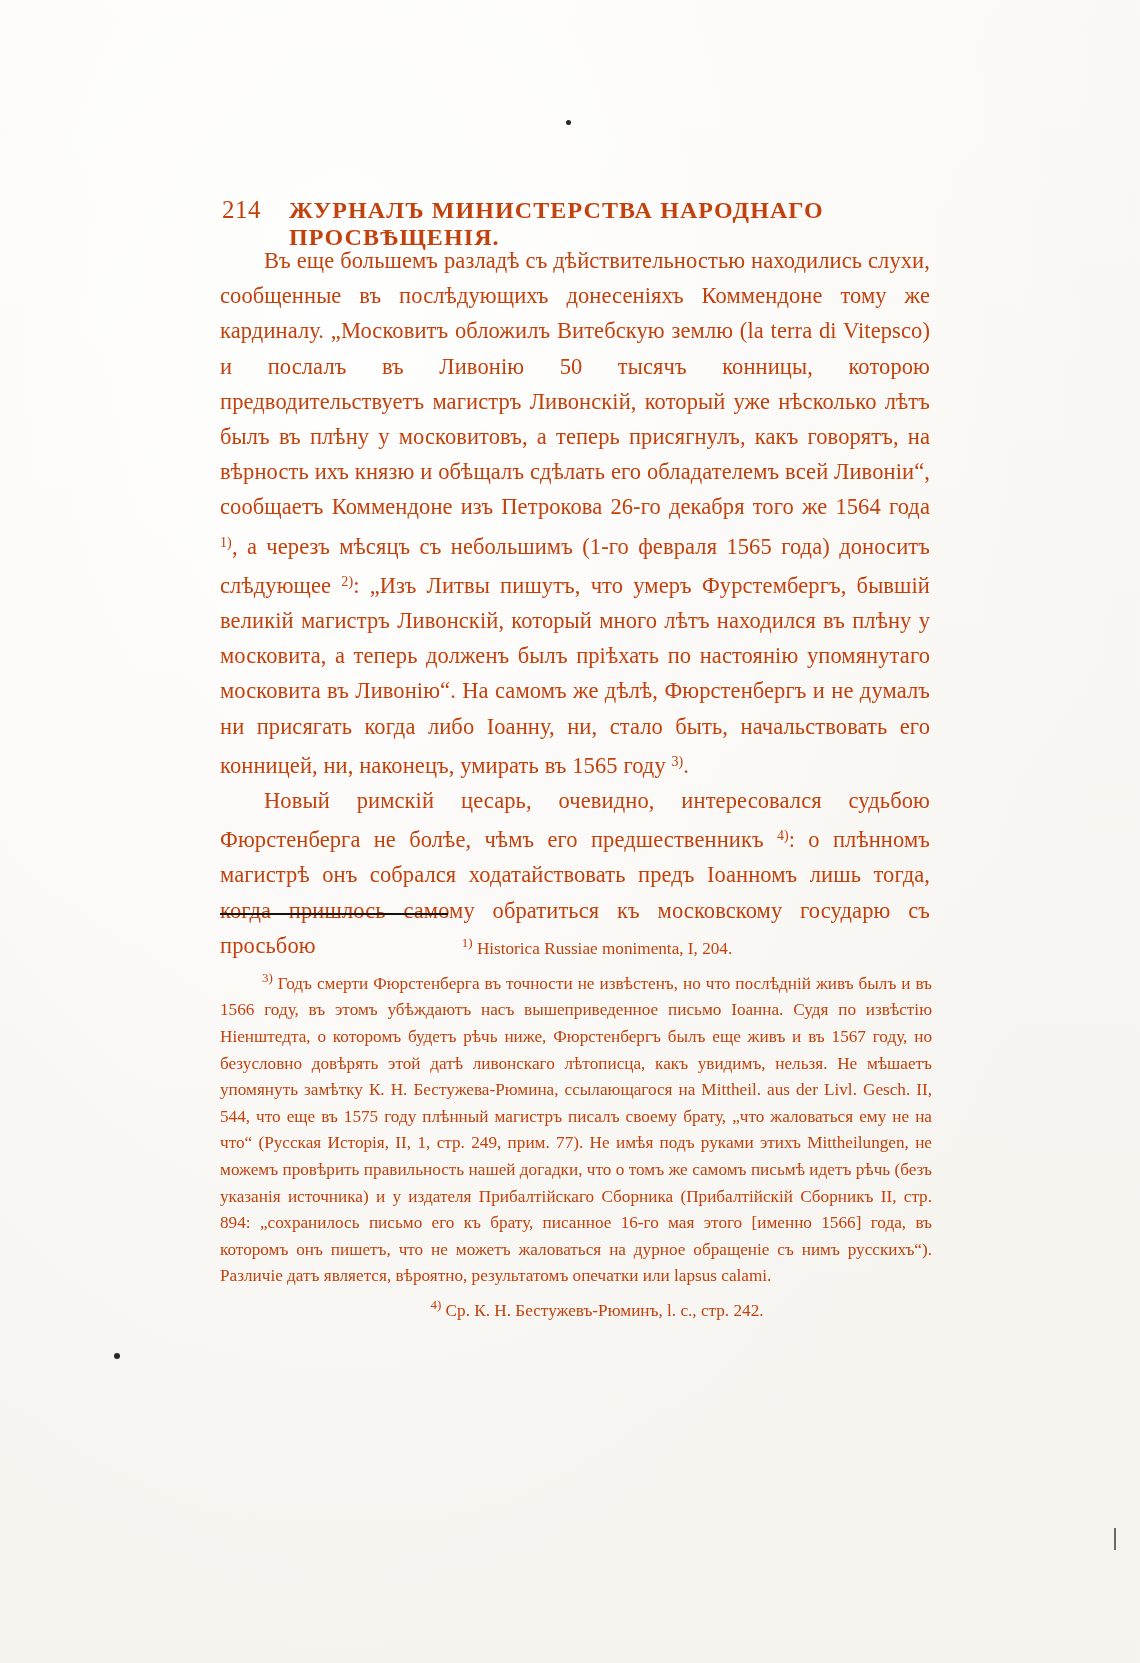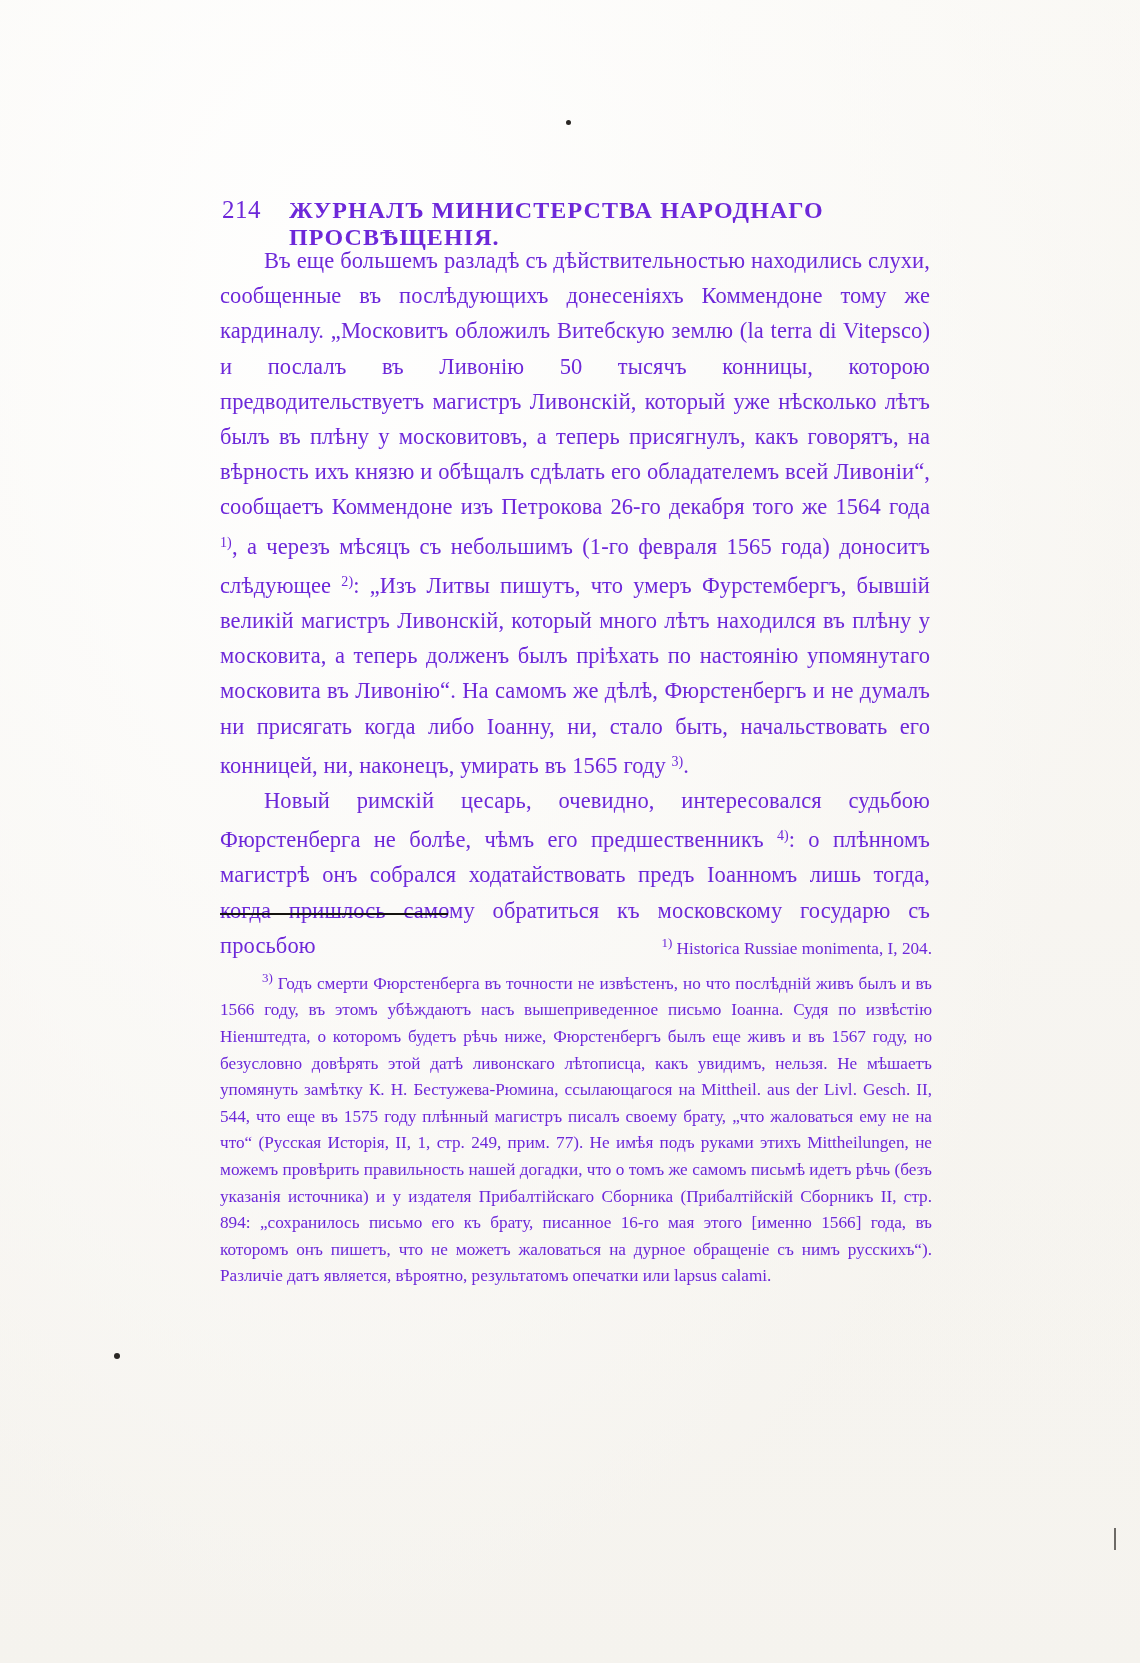--- a/index.html
+++ b/index.html
@@ -7,21 +7,21 @@
     padding: 0;
     background: #ffffff;
   }
   .page {
     position: relative;
     width: 1140px;
     height: 1663px;
     background: #fdfdfb;
     overflow: hidden;
     font-family: "Liberation Serif", "DejaVu Serif", serif;
-    color: #6d28d9;
+    color: #c2410c;
   }
   .paper-tint {
     position: absolute;
     inset: 0;
     background:
       radial-gradient(ellipse at 30% 20%, rgba(255,255,255,0.9), rgba(247,245,240,0.35) 70%),
       linear-gradient(180deg, #fbfaf7 0%, #f7f5f1 55%, #f4f2ed 100%);
     pointer-events: none;
   }
   .content {
@@ -112,21 +112,21 @@
     top: 930px;
     width: 712px;
   }
   .note {
     font-size: 17.2px;
     line-height: 26.6px;
     text-align: justify;
     margin: 0 0 2px 0;
   }
   .note.short {
-    text-align: right;
+    text-align: center;
     text-indent: 42px;
   }
   .note.long {
     text-indent: 42px;
   }
   .note .sup {
     font-size: 13px;
     vertical-align: 0.55em;
   }
   .sup-ref {
@@ -172,17 +172,21 @@
         <span class="sup">1)</span>
         <span>Historica Russiae monimenta, I, 204.</span>
       </p>
 
 
       <p class="note long">
         <span class="sup">3)</span>
         <span>Годъ смерти Фюрстенберга въ точности не извѣстенъ, но что послѣдній живъ былъ и въ 1566 году, въ этомъ убѣждаютъ насъ вышеприведенное письмо Іоанна. Судя по извѣстію Ніенштедта, о которомъ будетъ рѣчь ниже, Фюрстенбергъ былъ еще живъ и въ 1567 году, но безусловно довѣрять этой датѣ ливонскаго лѣтописца, какъ увидимъ, нельзя. Не мѣшаетъ упомянуть замѣтку К. Н. Бестужева-Рюмина, ссылающагося на Mittheil. aus der Livl. Gesch. II, 544, что еще въ 1575 году плѣнный магистръ писалъ своему брату, „что жаловаться ему не на что“ (Русская Исторія, II, 1, стр. 249, прим. 77). Не имѣя подъ руками этихъ Mittheilungen, не можемъ провѣрить правильность нашей догадки, что о томъ же самомъ письмѣ идетъ рѣчь (безъ указанія источника) и у издателя Прибалтійскаго Сборника (Прибалтійскій Сборникъ II, стр. 894: „сохранилось письмо его къ брату, писанное 16-го мая этого [именно 1566] года, въ которомъ онъ пишетъ, что не можетъ жаловаться на дурное обращеніе съ нимъ русскихъ“). Различіе датъ является, вѣроятно, результатомъ опечатки или lapsus calami.</span>
       </p>
 
+      <p class="note short">
+        <span class="sup">4)</span>
+        <span>Ср. К. Н. Бестужевъ-Рюминъ, l. c., стр. 242.</span>
+      </p>
 
     </div>
 
   </div>
 </div>
 
 </body></html>

